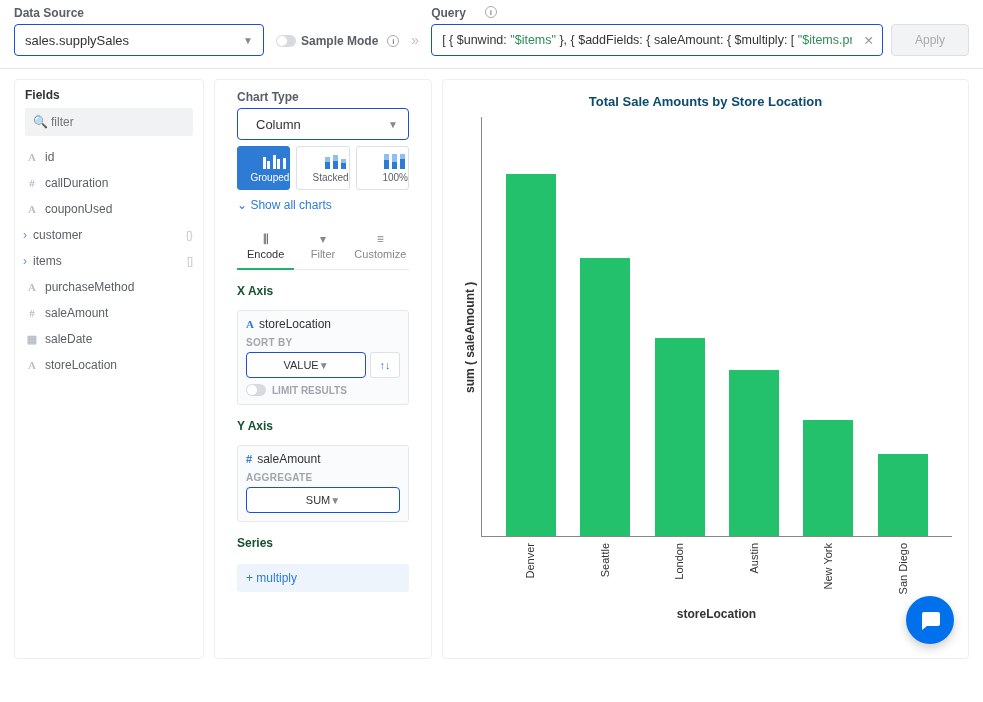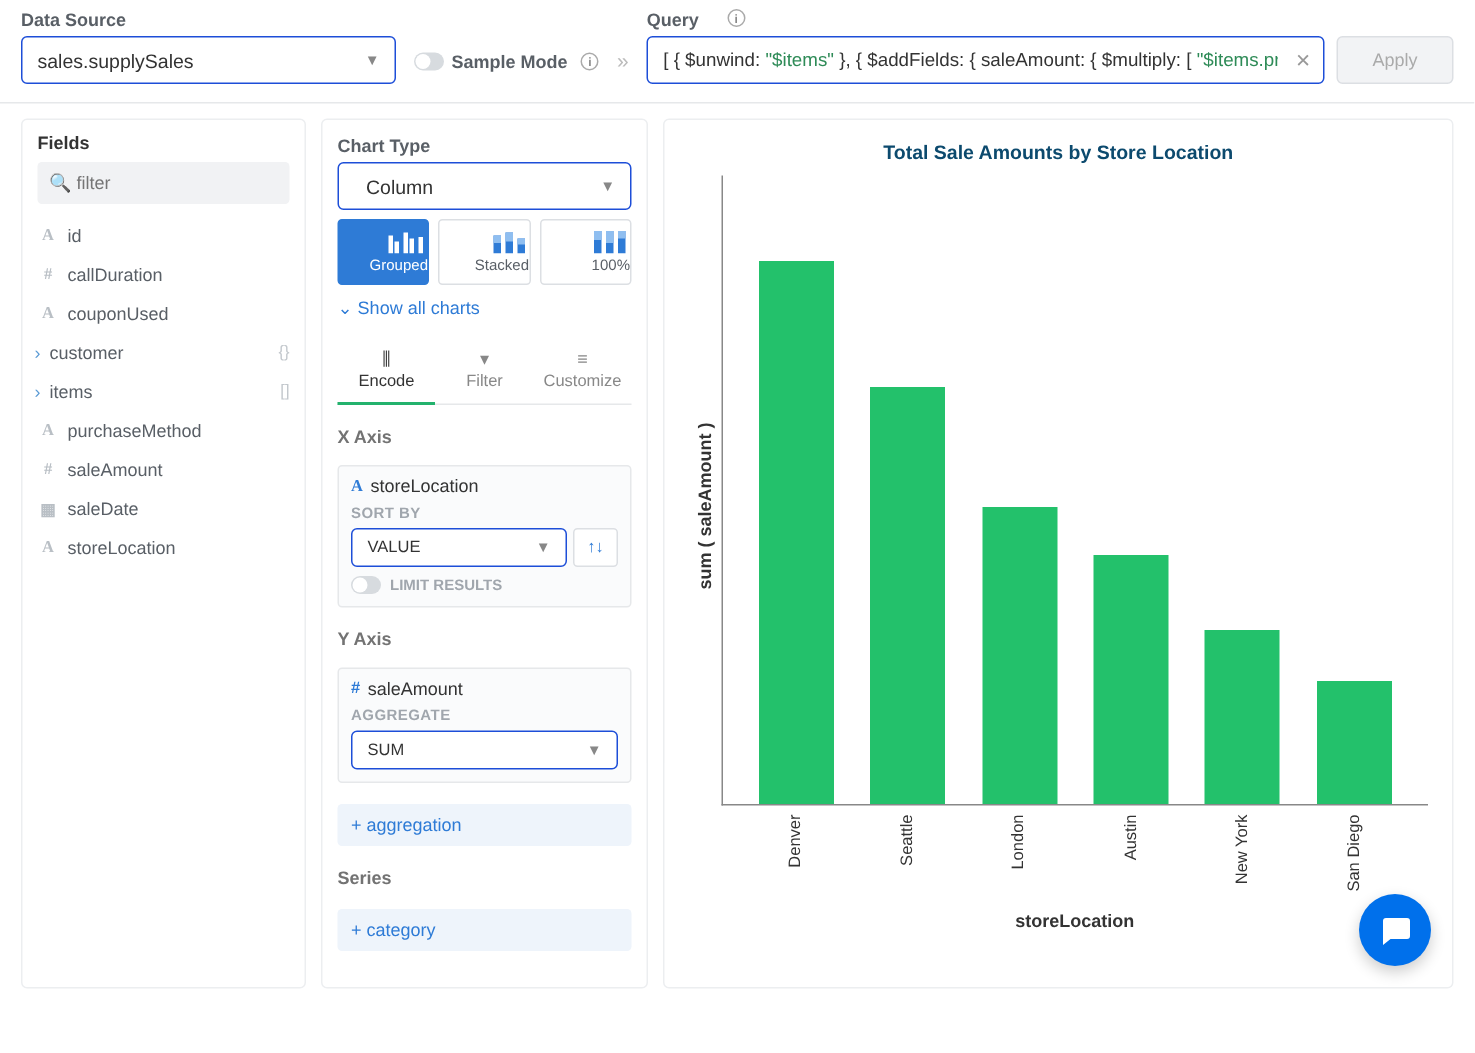--- a/index.html
+++ b/index.html
@@ -24,38 +24,38 @@
 .panel { background: #fff; border: 1px solid #eceef0; border-radius: 4px; }
 .fields-panel { width: 190px; padding: 8px 10px; }
 .fields-panel .label { color: #333; font-weight: 600; margin-bottom: 6px; }
 .filter-input { width: 100%; height: 28px; border: none; background: #f1f2f4; border-radius: 3px; padding: 0 8px 0 26px; font-size: 12px; color: #555; }
 .filter-wrap { position: relative; margin-bottom: 8px; }
 .filter-wrap .search-ic { position: absolute; left: 8px; top: 50%; transform: translateY(-50%); color: #5b9bd5; font-size: 12px; }
 .field-item { display: flex; align-items: center; height: 26px; gap: 6px; color: #595f66; font-size: 12px; cursor: grab; }
 .field-item .ticon { color: #b9bfc5; font-size: 11px; width: 14px; display: inline-flex; justify-content: center; font-family: Georgia, serif; font-weight: 600; }
 .field-item .exp { color: #5b9bd5; margin-left: -2px; }
 .field-item .braces { margin-left: auto; color: #c3c8cd; font-size: 11px; }
-.config-panel { width: 218px; padding: 10px 10px 14px; display: flex; flex-direction: column; gap: 8px; }
+.config-panel { width: 218px; padding: 10px 22px 14px; display: flex; flex-direction: column; gap: 8px; }
 .chart-type-sel { }
 .ct-row { display: flex; gap: 6px; margin-top: 6px; }
 .ct-btn { flex: 1; border: 1px solid #dcdfe3; border-radius: 3px; height: 44px; display: flex; flex-direction: column; align-items: flex-end; justify-content: center; gap: 3px; font-size: 10px; color: #595f66; cursor: pointer; background: #fff; }
 .ct-btn.active { background: #2e7bd6; color: #fff; border-color: #2e7bd6; }
 .ct-btn svg { width: 28px; height: 16px; }
 .show-all { text-align: left; margin-top: 8px; font-size: 12px; color: #2e7bd6; cursor: pointer; }
 .tabs { display: flex; border-bottom: 1px solid #e6e8ea; margin-top: 6px; }
 .tab { flex: 1; text-align: center; padding: 6px 0 8px; font-size: 11px; color: #888; cursor: pointer; display: flex; flex-direction: column; align-items: center; gap: 2px; }
 .tab.active { color: #333; border-bottom: 2px solid #23b26d; margin-bottom: -1px; }
 .tab .ticon2 { font-size: 12px; }
-.section-title { font-size: 12px; color: #737373; font-weight: 600; margin-top: 6px; }
+.section-title { font-size: 12px; color: #14532d; font-weight: 600; margin-top: 6px; }
 .drop-zone { border: 1px solid #e6e8ea; border-radius: 3px; padding: 6px 8px 8px; margin-top: 4px; background: #fafbfc; }
 .drop-zone .field-chip { display: flex; align-items: center; gap: 5px; font-size: 12px; color: #333; }
 .drop-zone .field-chip .ticon { color: #2e7bd6; font-family: Georgia, serif; font-weight: 700; font-size: 11px; }
 .subl { font-size: 10px; font-weight: 700; color: #a0a6ad; letter-spacing: 0.3px; margin-top: 6px; }
 .mini-sel { display: flex; gap: 4px; margin-top: 4px; }
-.mini-sel .select { flex: 1; height: 26px; font-size: 11px; }
+.mini-sel .select { flex: 1; height: 26px; font-size: 11px; justify-content: center; }
 .mini-sel .sort-btn { width: 30px; height: 26px; border: 1px solid #dcdfe3; border-radius: 3px; display: flex; align-items: center; justify-content: center; color: #2e7bd6; cursor: pointer; background: #fff; font-size: 11px; }
 .limit-row { display: flex; align-items: center; gap: 6px; margin-top: 6px; font-size: 10px; font-weight: 700; color: #a0a6ad; }
 .add-link { background: #eef4fb; color: #2e7bd6; font-size: 12px; padding: 7px 9px; border-radius: 3px; margin-top: 6px; cursor: pointer; }
 .chart-panel { flex: 1; padding: 14px 16px; position: relative; min-height: 580px; }
 .chart-title { text-align: center; font-size: 13px; font-weight: 600; color: #0c4a6e; margin-bottom: 8px; }
 .chart-area { display: flex; height: 440px; }
 .y-axis-label { writing-mode: vertical-rl; transform: rotate(180deg); font-size: 12px; color: #333; font-weight: 600; text-align: center; padding: 0 4px; }
 .y-ticks { display: flex; flex-direction: column; justify-content: space-between; height: 420px; text-align: right; font-size: 11px; color: #555; padding-right: 6px; }
 .plot-wrap { flex: 1; position: relative; }
 .plot { height: 420px; border-left: 1px solid #888; border-bottom: 1px solid #888; position: relative; }
@@ -254,24 +254,23 @@
         <span>saleAmount</span>
       </div>
       <div class="subl">AGGREGATE</div>
       <div class="mini-sel">
         <div class="select">
           <span>SUM</span>
           <span class="caret">▼</span>
         </div>
       </div>
     </div>
-    <div class="add-link">+ aggregation</div>
 
     <div class="section-title">Series</div>
-    <div class="add-link">+ category</div>
+    <div class="add-link">+ multiply</div>
   </div>
 
   <div class="panel chart-panel">
     <div class="chart-title">Total Sale Amounts by Store Location</div>
     <div class="chart-area">
       <div class="y-axis-label">sum ( saleAmount )</div>
       <div class="plot-wrap">
         <div class="plot">
           <div class="bars" id="bars">
               <div class="bar" style="height: 362.4px;"></div>

